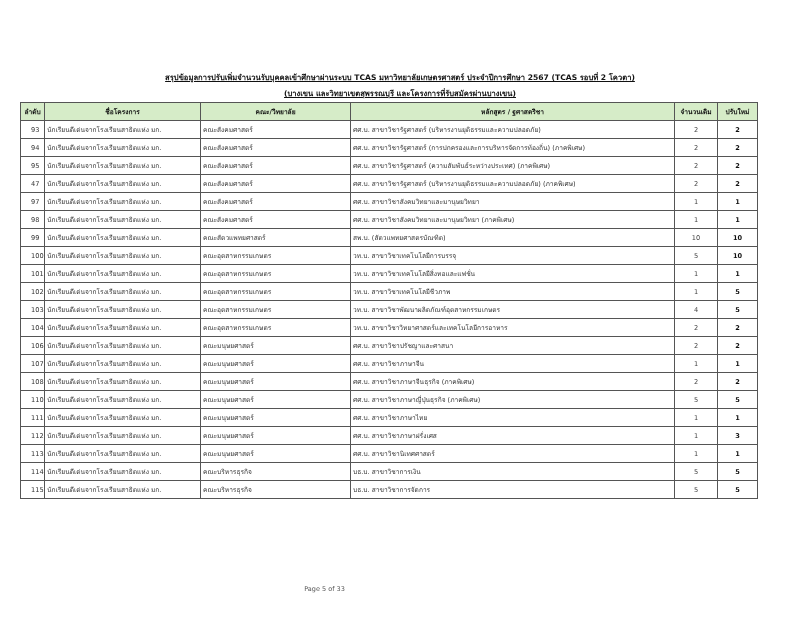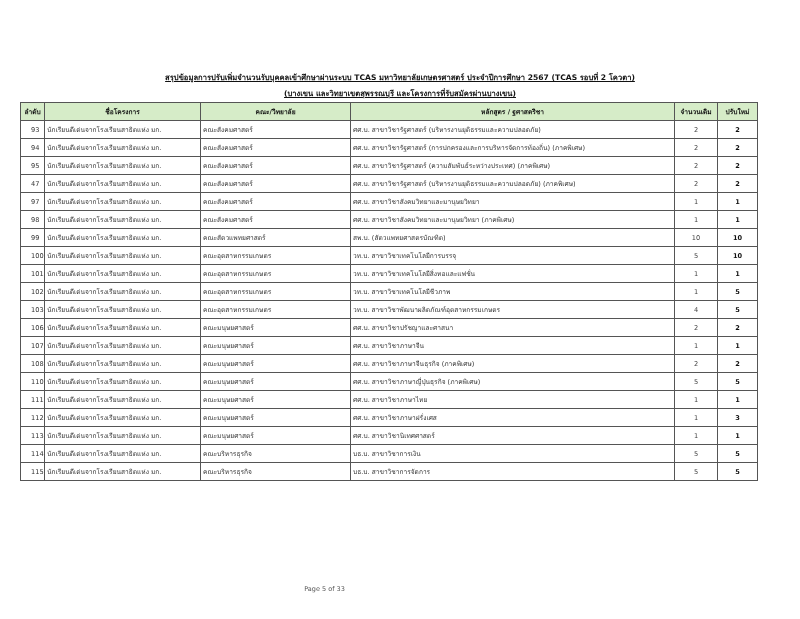--- a/index.html
+++ b/index.html
@@ -130,20 +130,28 @@
       </tr>
       <tr class="row">
         <td class="num">103</td>
         <td>นักเรียนดีเด่นจากโรงเรียนสาธิตแห่ง มก.</td>
         <td>คณะอุตสาหกรรมเกษตร</td>
         <td>วท.บ. สาขาวิชาพัฒนาผลิตภัณฑ์อุตสาหกรรมเกษตร</td>
         <td class="orig">4</td>
         <td class="new">5</td>
       </tr>
       <tr class="row">
+        <td class="num">104</td>
+        <td>นักเรียนดีเด่นจากโรงเรียนสาธิตแห่ง มก.</td>
+        <td>คณะอุตสาหกรรมเกษตร</td>
+        <td>วท.บ. สาขาวิชาวิทยาศาสตร์และเทคโนโลยีการอาหาร</td>
+        <td class="orig">2</td>
+        <td class="new">2</td>
+      </tr>
+      <tr class="row">
         <td class="num">106</td>
         <td>นักเรียนดีเด่นจากโรงเรียนสาธิตแห่ง มก.</td>
         <td>คณะมนุษยศาสตร์</td>
         <td>ศศ.บ. สาขาวิชาปรัชญาและศาสนา</td>
         <td class="orig">2</td>
         <td class="new">2</td>
       </tr>
       <tr class="row">
         <td class="num">107</td>
         <td>นักเรียนดีเด่นจากโรงเรียนสาธิตแห่ง มก.</td>

